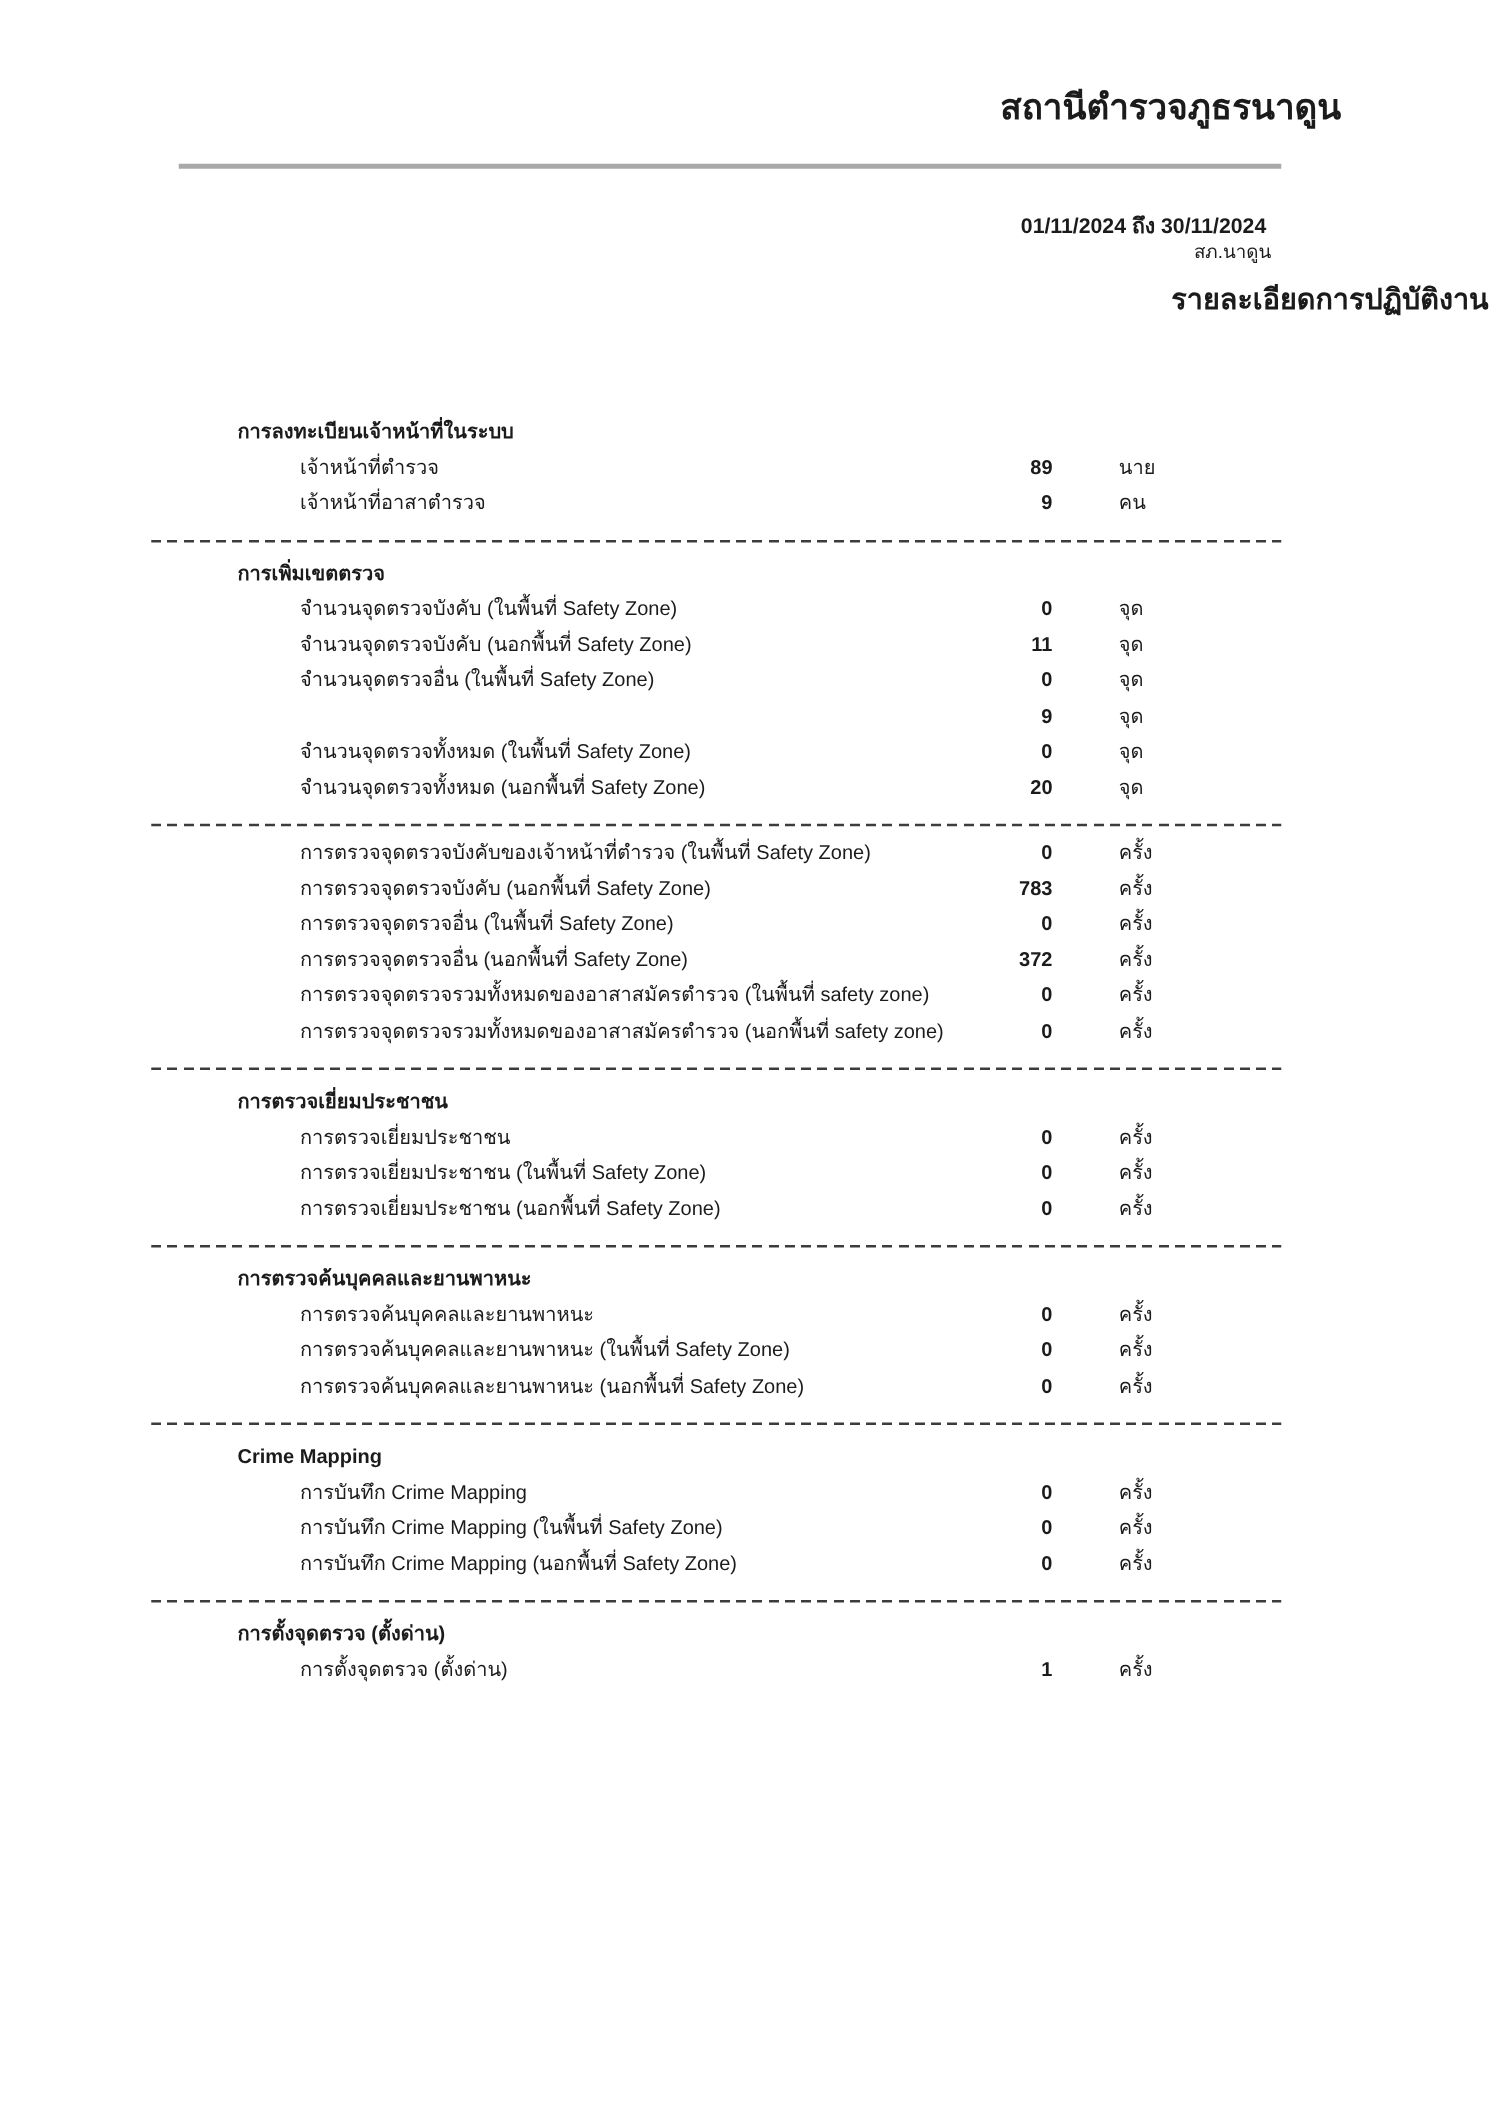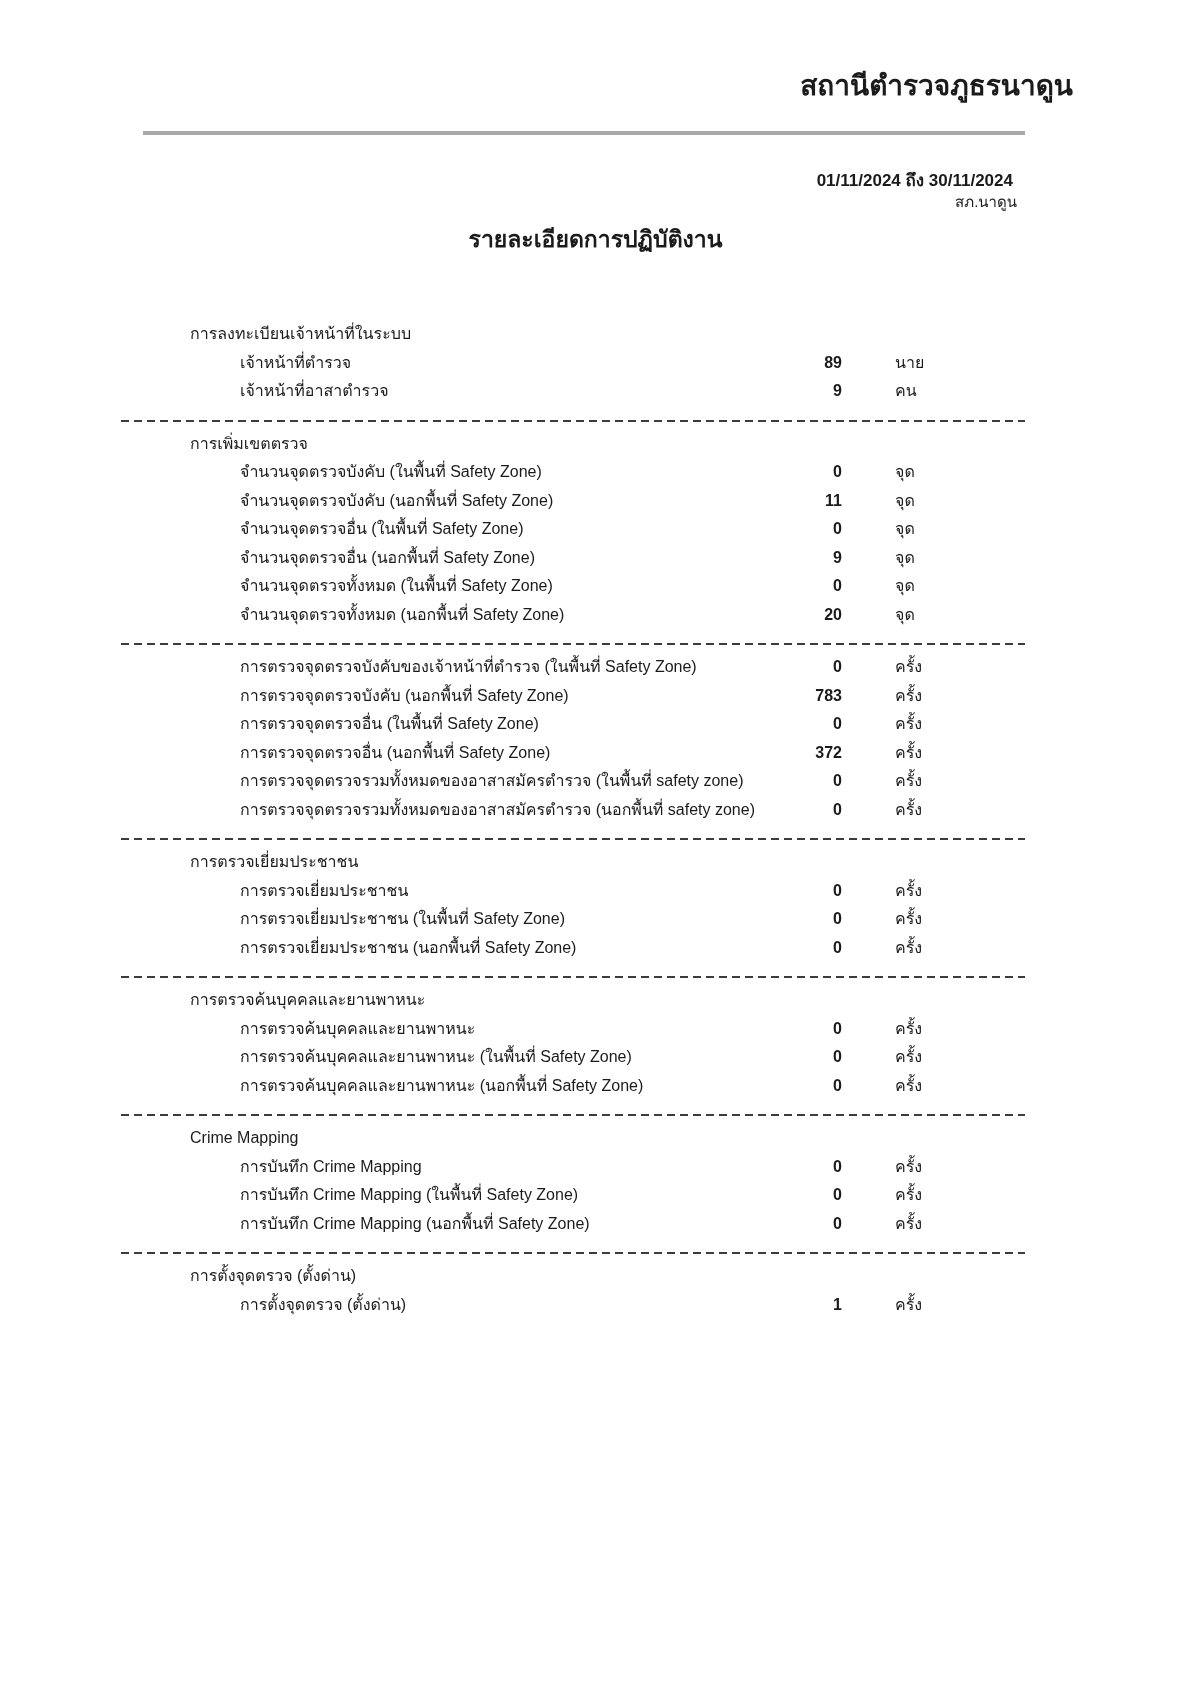--- a/index.html
+++ b/index.html
@@ -53,35 +53,35 @@
     font-size: 17px;
     font-weight: 600;
     line-height: 26px;
     white-space: nowrap;
   }
   .report-title {
     position: absolute;
     top: 222px;
     left: 0;
     width: 100%;
-    text-align: center;
+    text-align: right;
     font-size: 23px;
     font-weight: bold;
     line-height: 34px;
   }
   .sections {
     position: absolute;
     top: 320px;
     left: 0;
     width: 100%;
   }
   .sec-title {
-    margin: 0 0 0 190px;
+    margin: 12px 0 0 190px;
     font-size: 16px;
-    font-weight: normal;
+    font-weight: bold;
     line-height: 28.5px;
     height: 28.5px;
     white-space: nowrap;
   }
   .row {
     position: relative;
     height: 28.5px;
     line-height: 28.5px;
     font-size: 16px;
   }
@@ -143,21 +143,20 @@
           <span class="label">จำนวนจุดตรวจบังคับ (นอกพื้นที่ Safety Zone)</span>
           <span class="value">11</span>
           <span class="unit">จุด</span>
         </div>
         <div class="row">
           <span class="label">จำนวนจุดตรวจอื่น (ในพื้นที่ Safety Zone)</span>
           <span class="value">0</span>
           <span class="unit">จุด</span>
         </div>
         <div class="row">
-          <span class="label">จำนวนจุดตรวจอื่น (นอกพื้นที่ Safety Zone)</span>
           <span class="value">9</span>
           <span class="unit">จุด</span>
         </div>
         <div class="row">
           <span class="label">จำนวนจุดตรวจทั้งหมด (ในพื้นที่ Safety Zone)</span>
           <span class="value">0</span>
           <span class="unit">จุด</span>
         </div>
         <div class="row">
           <span class="label">จำนวนจุดตรวจทั้งหมด (นอกพื้นที่ Safety Zone)</span>

